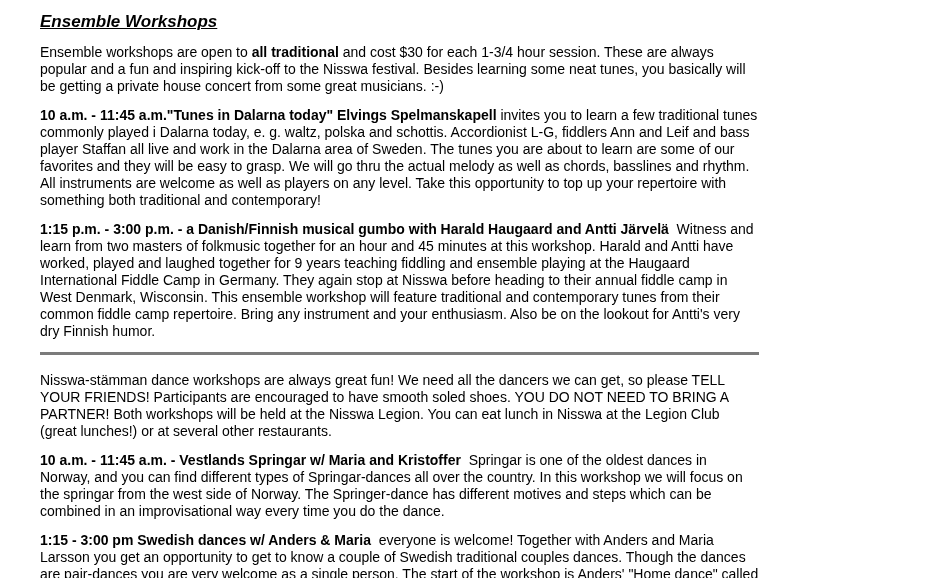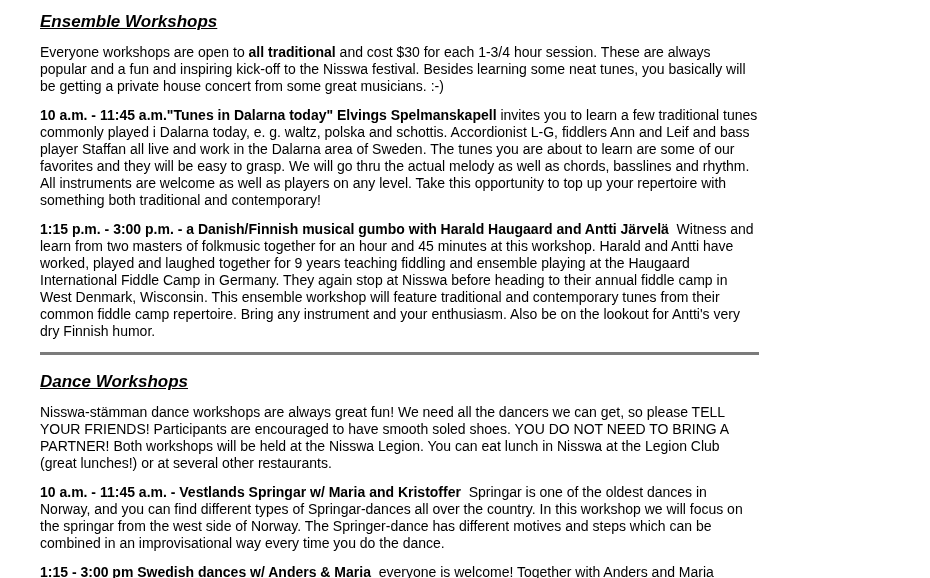--- a/index.html
+++ b/index.html
@@ -47,25 +47,24 @@
     margin: 12px 0 17px 0;
   }
 </style>
 </head>
 <body>
 
 <div class="page" style="background: rgb(255, 255, 255); color: rgb(0, 0, 0);">
   <main>
       <section>
         <h2 class="section-heading">Ensemble Workshops</h2>
-        <p class="paragraph"><span>Everyone workshops are open to </span><b>all traditional</b><span> and cost $30 for each 1-3/4 hour session. These are always popular and a fun and inspiring kick-off to the Nisswa festival. Besides learning some neat tunes, you basically will be getting a private house concert from some great musicians. :-)</span></p>
+        <p class="paragraph"><span>Ensemble workshops are open to </span><b>all traditional</b><span> and cost $30 for each 1-3/4 hour session. These are always popular and a fun and inspiring kick-off to the Nisswa festival. Besides learning some neat tunes, you basically will be getting a private house concert from some great musicians. :-)</span></p>
         <p class="paragraph"><b>10 a.m. - 11:45 a.m."Tunes in Dalarna today" Elvings Spelmanskapell</b><span> invites you to learn a few traditional tunes commonly played i Dalarna today, e. g. waltz, polska and schottis. Accordionist L-G, fiddlers Ann and Leif and bass player Staffan all live and work in the Dalarna area of Sweden. The tunes you are about to learn are some of our favorites and they will be easy to grasp. We will go thru the actual melody as well as chords, basslines and rhythm. All instruments are welcome as well as players on any level. Take this opportunity to top up your repertoire with something both traditional and contemporary!</span></p>
         <p class="paragraph"><b>1:15 p.m. - 3:00 p.m. - a Danish/Finnish musical gumbo with Harald Haugaard and Antti Järvelä</b><span>  Witness and learn from two masters of folkmusic together for an hour and 45 minutes at this workshop. Harald and Antti have worked, played and laughed together for 9 years teaching fiddling and ensemble playing at the Haugaard International Fiddle Camp in Germany. They again stop at Nisswa before heading to their annual fiddle camp in West Denmark, Wisconsin. This ensemble workshop will feature traditional and contemporary tunes from their common fiddle camp repertoire. Bring any instrument and your enthusiasm. Also be on the lookout for Antti's very dry Finnish humor.</span></p>
       </section>
       <div class="section-divider" style="background: rgb(123, 123, 123);"></div>
       <section>
-        <h2 class="section-heading">Dance Workshops</h2>
         <p class="paragraph"><span>Nisswa-stämman dance workshops are always great fun! We need all the dancers we can get, so please TELL YOUR FRIENDS! Participants are encouraged to have smooth soled shoes. YOU DO NOT NEED TO BRING A PARTNER! Both workshops will be held at the Nisswa Legion. You can eat lunch in Nisswa at the Legion Club (great lunches!) or at several other restaurants.</span></p>
         <p class="paragraph"><b>10 a.m. - 11:45 a.m. - Vestlands Springar w/ Maria and Kristoffer</b><span>  Springar is one of the oldest dances in Norway, and you can find different types of Springar-dances all over the country. In this workshop we will focus on the springar from the west side of Norway. The Springer-dance has different motives and steps which can be combined in an improvisational way every time you do the dance.</span></p>
         <p class="paragraph"><b>1:15 - 3:00 pm Swedish dances w/ Anders &amp; Maria</b><span>  everyone is welcome! Together with Anders and Maria Larsson you get an opportunity to get to know a couple of Swedish traditional couples dances. Though the dances are pair-dances you are very welcome as a single person. The start of the workshop is Anders' "Home dance" called Sörmländsk Slängpolska. After that we give schottis a try! Everyone is welcome!! Beginners EXTRA welcome!</span></p>
       </section>
     </main>
 </div>
 
 </body></html>

